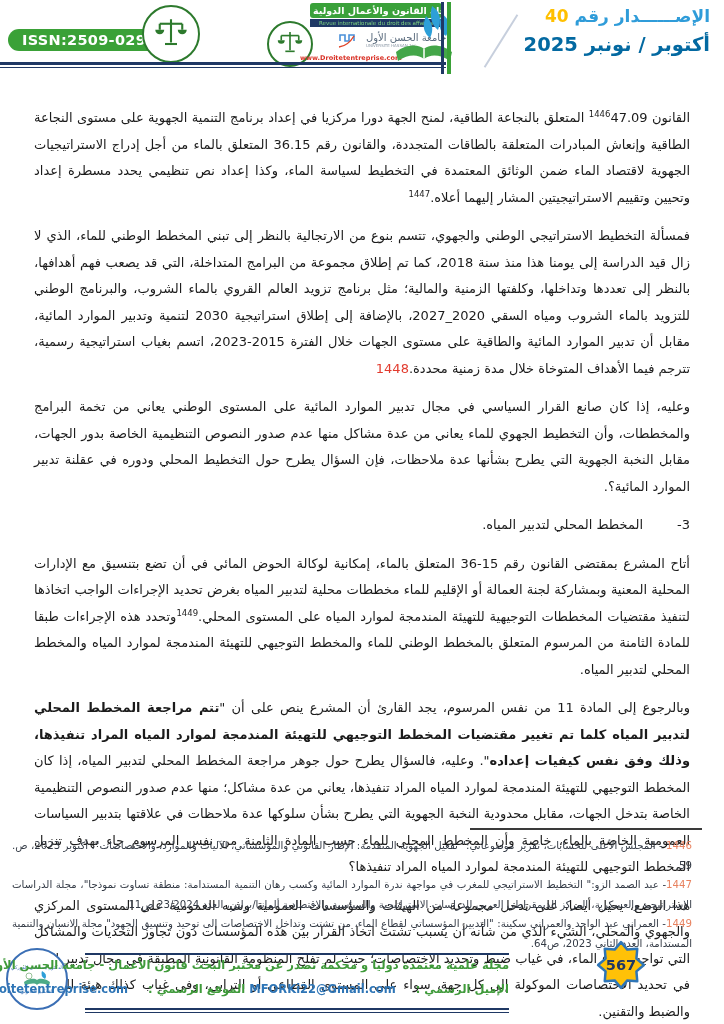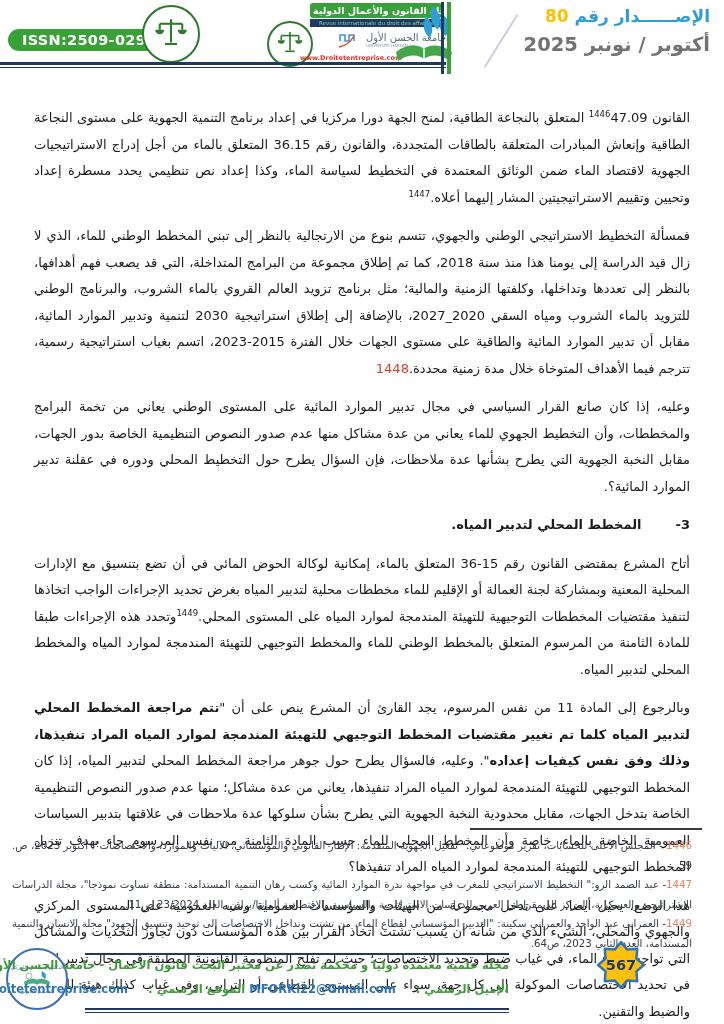--- a/index.html
+++ b/index.html
@@ -28,30 +28,30 @@
   .header-rule-a{position:absolute;left:0;top:62px;width:446px;height:3px;background:#1f3864;}
   .header-rule-b{position:absolute;left:0;top:67px;width:446px;height:1px;background:#1f3864;}
   .vbar-navy{position:absolute;left:441px;top:2px;width:3px;height:72px;background:#1f3864;}
   .vbar-green{position:absolute;left:447px;top:2px;width:4px;height:72px;background:#3aa137;}
   .slash-deco{position:absolute;left:500px;top:10px;width:2px;height:62px;background:#c7cfdd;
     transform:rotate(32deg);z-index:0;}
   .issue-line1{position:absolute;right:14px;top:6px;width:250px;direction:rtl;text-align:right;
     color:#2f9cd9;font-weight:bold;font-size:17px;z-index:1;}
   .issue-line1 .num{color:#ffc000;}
   .issue-line2{position:absolute;right:14px;top:33px;width:250px;direction:rtl;text-align:right;
-    color:#737373;font-weight:bold;font-size:19.5px;z-index:1;}
+    color:#0369a1;font-weight:bold;font-size:19.5px;z-index:1;}
 
   
   .body-text{position:absolute;top:93px;left:22px;width:680px;direction:rtl;
     text-align:justify;font-size:13px;line-height:26.5px;color:#1b1b1b;}
   .para{margin:12px;}
   .r-sup{vertical-align:super;font-size:8.5px;line-height:0;}
   .r-red{color:#e23b2e;}
   .r-bold{font-weight:bold;}
-  .h3line{font-weight:bold;}
+  .h3line{font-weight:normal;}
   .h3line .tab{display:inline-block;width:34px;}
 
   
   .fn-sep{position:absolute;top:828px;left:470px;width:232px;height:1.5px;background:#3a3a3a;}
   .footnotes{position:absolute;top:836px;left:12px;width:680px;direction:rtl;
     text-align:justify;font-size:10.2px;line-height:19.5px;color:#333a45;}
   .fn-num{color:#e8825f;}
 
   
   .footer{position:absolute;top:940px;left:0;width:724px;height:84px;}
@@ -130,21 +130,21 @@
       <path d="M4,48 C14,40 27,40 32,45 C37,40 50,40 60,48 L58,57 C48,50 38,50 32,55 C26,50 16,50 6,57 Z" fill="#44a649"></path>
       <path d="M32,45 L32,55" stroke="#ffffff" stroke-width="1.5"></path>
     </svg>
   </div>
 
   <div class="header-rule-a"></div>
   <div class="header-rule-b"></div>
   <div class="vbar-navy"></div>
   <div class="vbar-green"></div>
 
-  <div class="issue-line1"><span>الإصــــــدار رقم </span><span class="num">80</span></div>
+  <div class="issue-line1"><span>الإصــــــدار رقم </span><span class="num">40</span></div>
   <div class="issue-line2">أكتوبر / نونبر 2025</div>
 </div>
 
 <div class="body-text">
   <p class="para"><span>القانون 47.09‏</span><sup class="r-sup">1446</sup><span> المتعلق بالنجاعة الطاقية، لمنح الجهة دورا مركزيا في إعداد برنامج التنمية الجهوية على مستوى النجاعة الطاقية وإنعاش المبادرات المتعلقة بالطاقات المتجددة، والقانون رقم 36.15 المتعلق بالماء من أجل إدراج الاستراتيجيات الجهوية لاقتصاد الماء ضمن الوثائق المعتمدة في التخطيط لسياسة الماء، وكذا إعداد نص تنظيمي يحدد مسطرة إعداد وتحيين وتقييم الاستراتيجيتين المشار إليهما أعلاه.</span><sup class="r-sup">1447</sup></p>
   <p class="para"><span>فمسألة التخطيط الاستراتيجي الوطني والجهوي، تتسم بنوع من الارتجالية بالنظر إلى تبني المخطط الوطني للماء، الذي لا زال قيد الدراسة إلى يومنا هذا منذ سنة 2018، كما تم إطلاق مجموعة من البرامج المتداخلة، التي قد يصعب فهم أهدافها، بالنظر إلى تعددها وتداخلها، وكلفتها الزمنية والمالية؛ مثل برنامج تزويد العالم القروي بالماء الشروب، والبرنامج الوطني للتزويد بالماء الشروب ومياه السقي ‪2027_2020‬، بالإضافة إلى إطلاق استراتيجية 2030 لتنمية وتدبير الموارد المائية، مقابل أن تدبير الموارد المائية والطاقية على مستوى الجهات خلال الفترة 2015-2023، اتسم بغياب استراتيجية رسمية، تترجم فيما الأهداف المتوخاة خلال مدة زمنية محددة.</span><span class="r-red">1448</span></p>
   <p class="para"><span>وعليه، إذا كان صانع القرار السياسي في مجال تدبير الموارد المائية على المستوى الوطني يعاني من تخمة البرامج والمخططات، وأن التخطيط الجهوي للماء يعاني من عدة مشاكل منها عدم صدور النصوص التنظيمية الخاصة بدور الجهات، مقابل النخبة الجهوية التي يطرح بشأنها عدة ملاحظات، فإن السؤال يطرح حول التخطيط المحلي ودوره في عقلنة تدبير الموارد المائية؟.</span></p>
   <p class="para h3line">
     <span>3-</span><span class="tab"></span><span>المخطط المحلي لتدبير المياه.</span>
   </p>

